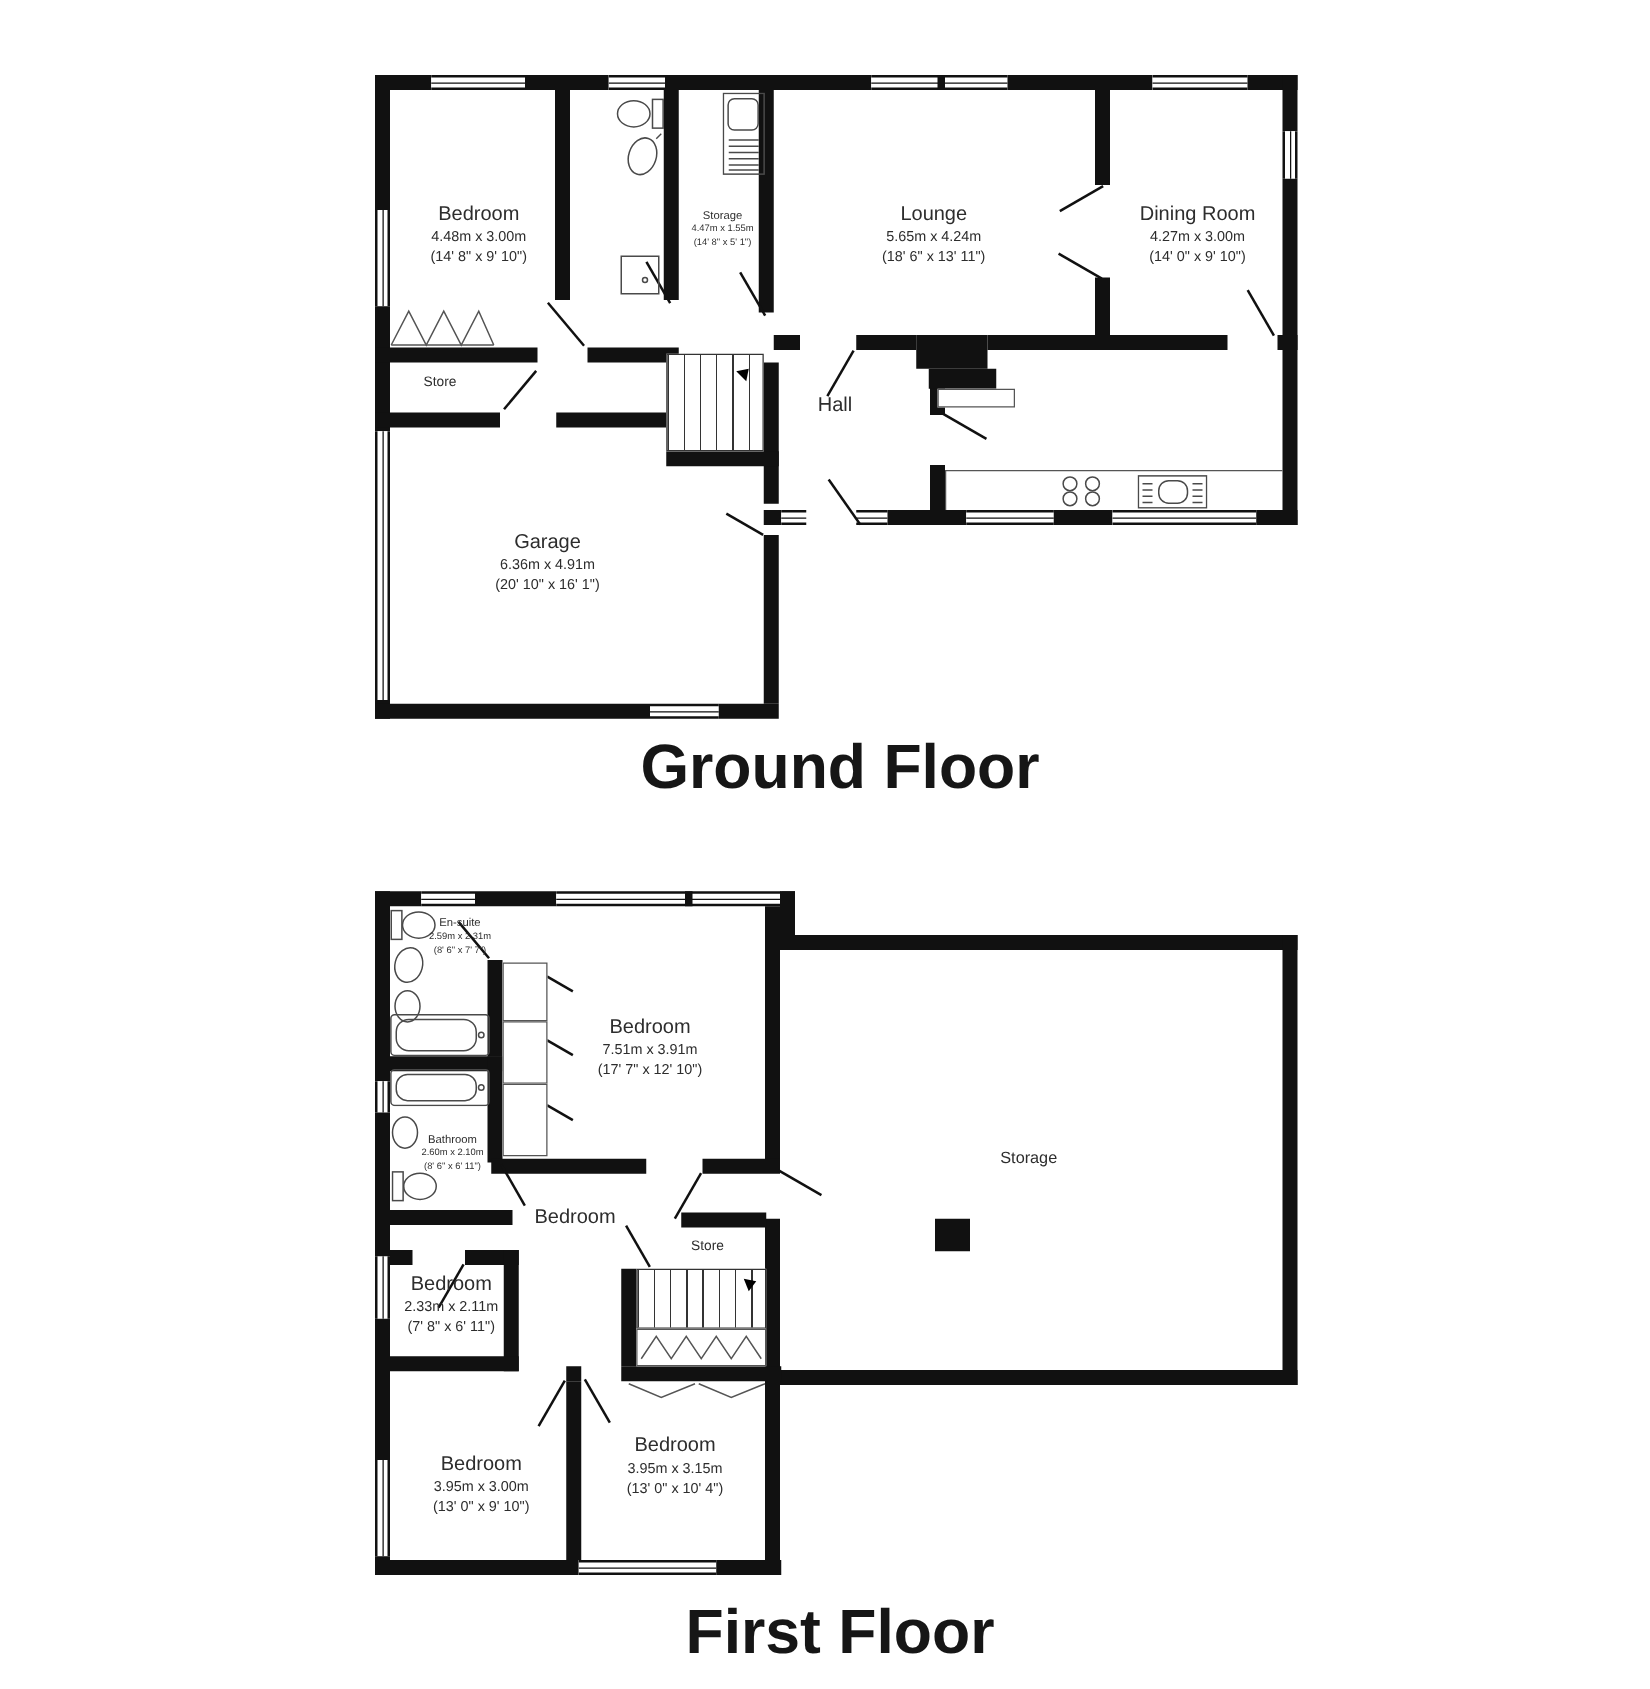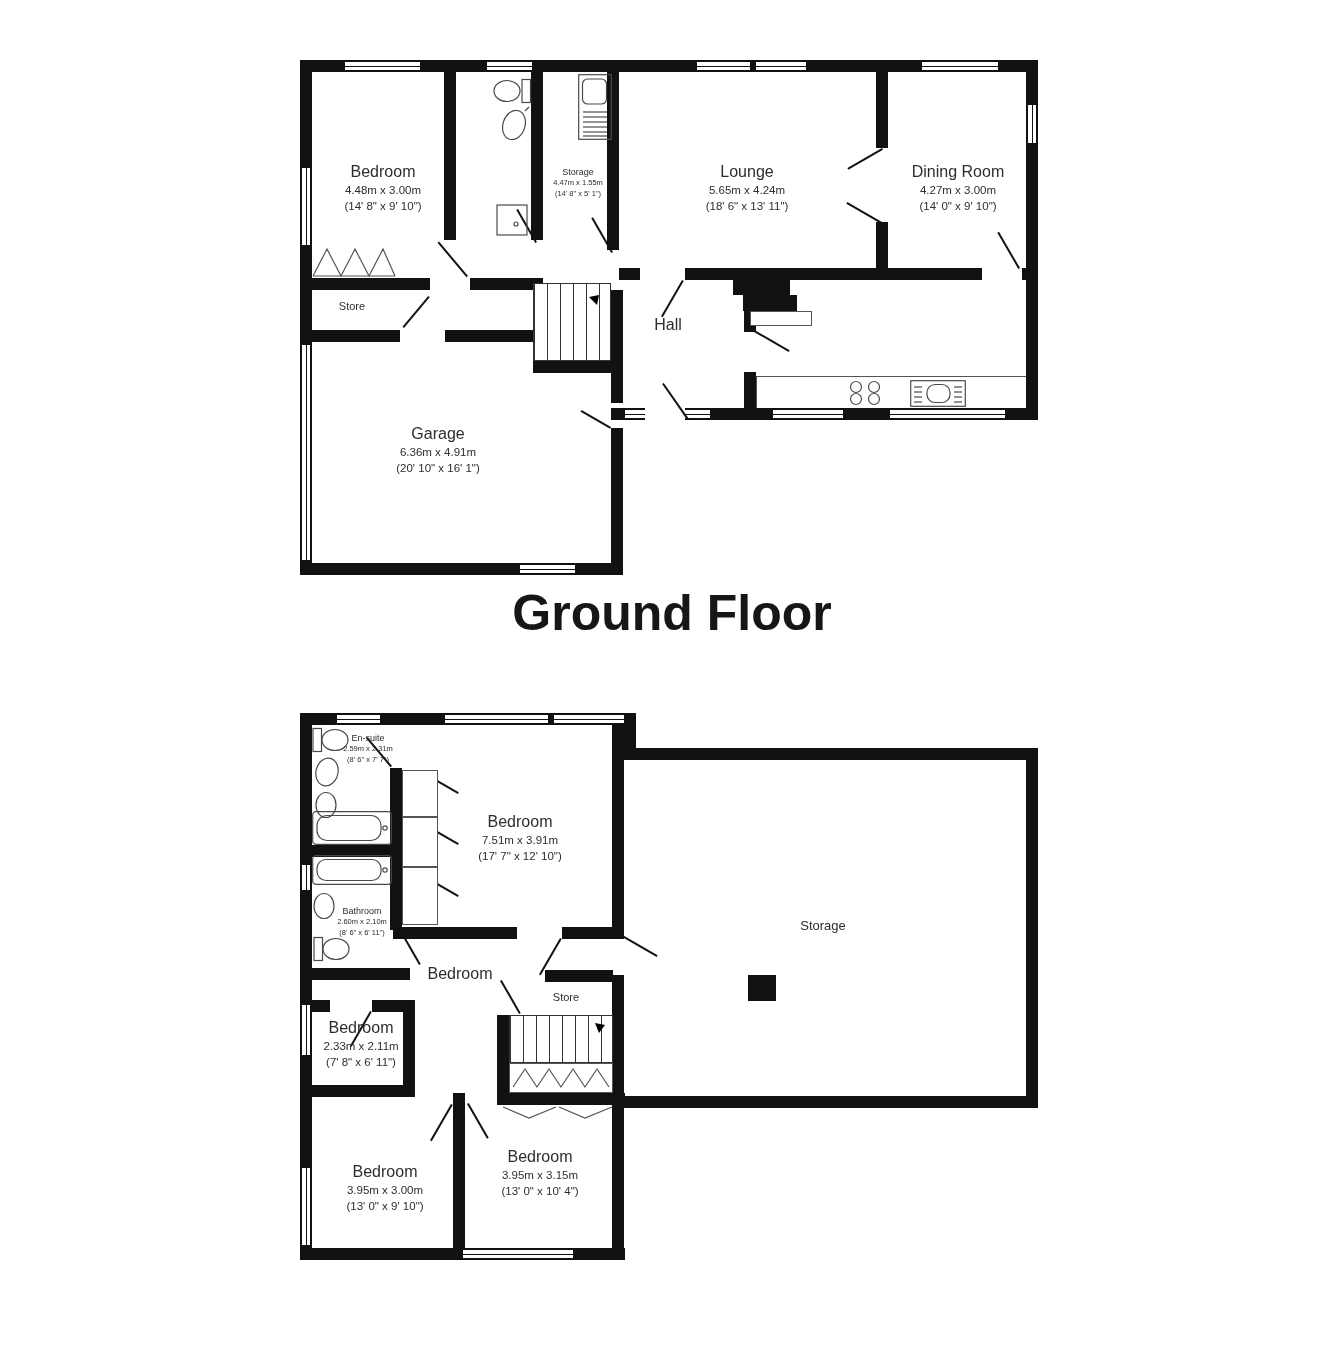--- a/index.html
+++ b/index.html
@@ -354,14 +354,15 @@
     <div class="label" style="left:385px;top:1162px">
       <div class="rname">Bedroom</div>
       <div class="rdim">3.95m x 3.00m</div>
       <div class="rdim">(13' 0" x 9' 10")</div>
     </div>
     <div class="label" style="left:540px;top:1147px">
       <div class="rname">Bedroom</div>
       <div class="rdim">3.95m x 3.15m</div>
       <div class="rdim">(13' 0" x 10' 4")</div>
     </div>
+    <div class="floor-title" style="left:672px;top:1276px">First Floor</div>
   </div>
 </div>
 
 </body></html>

